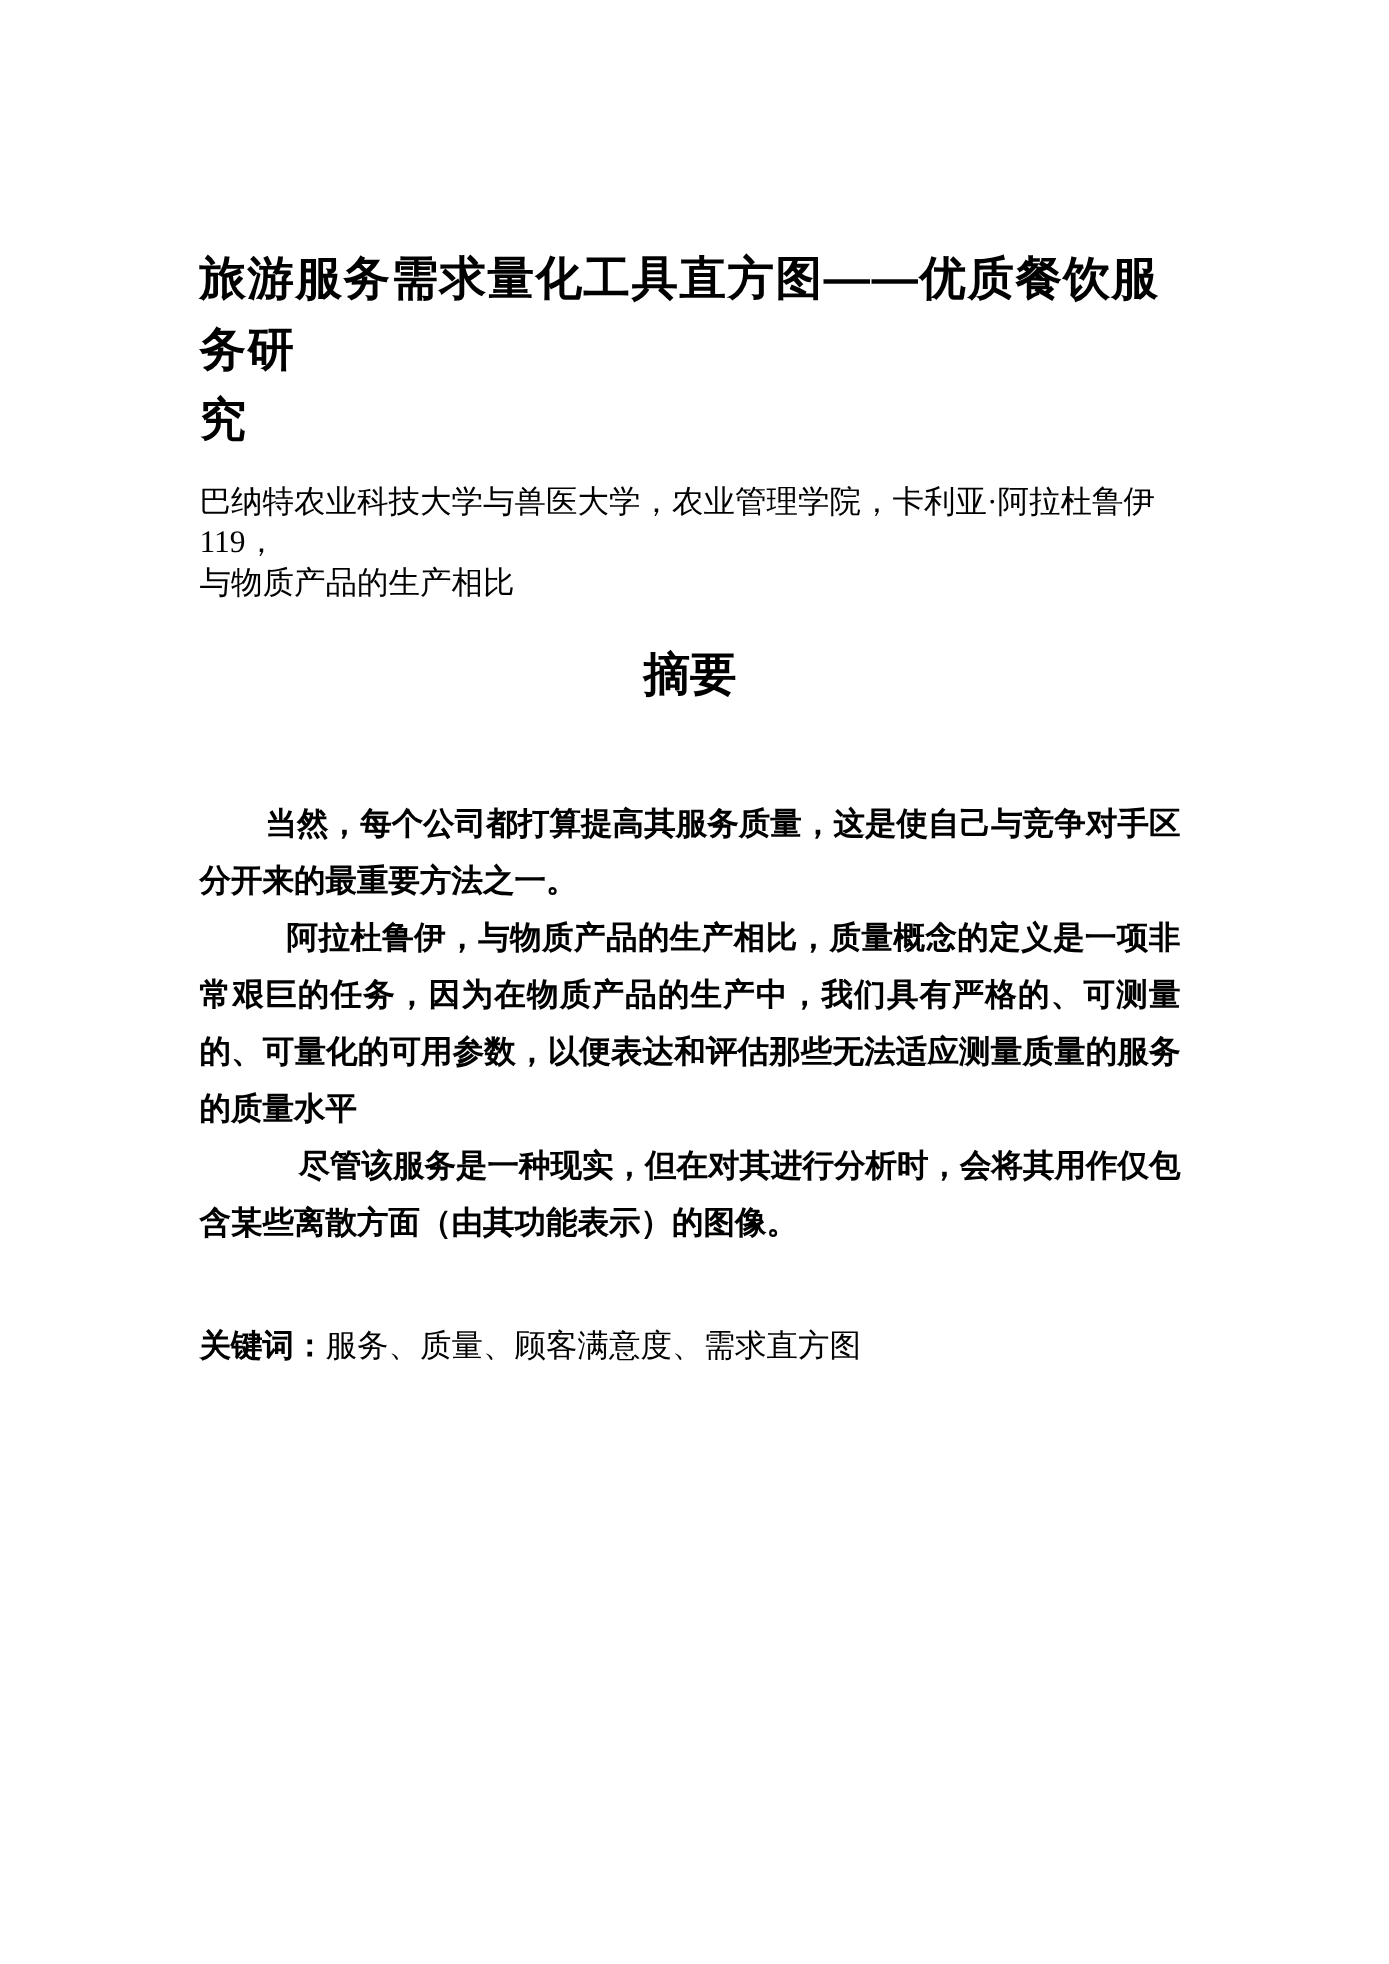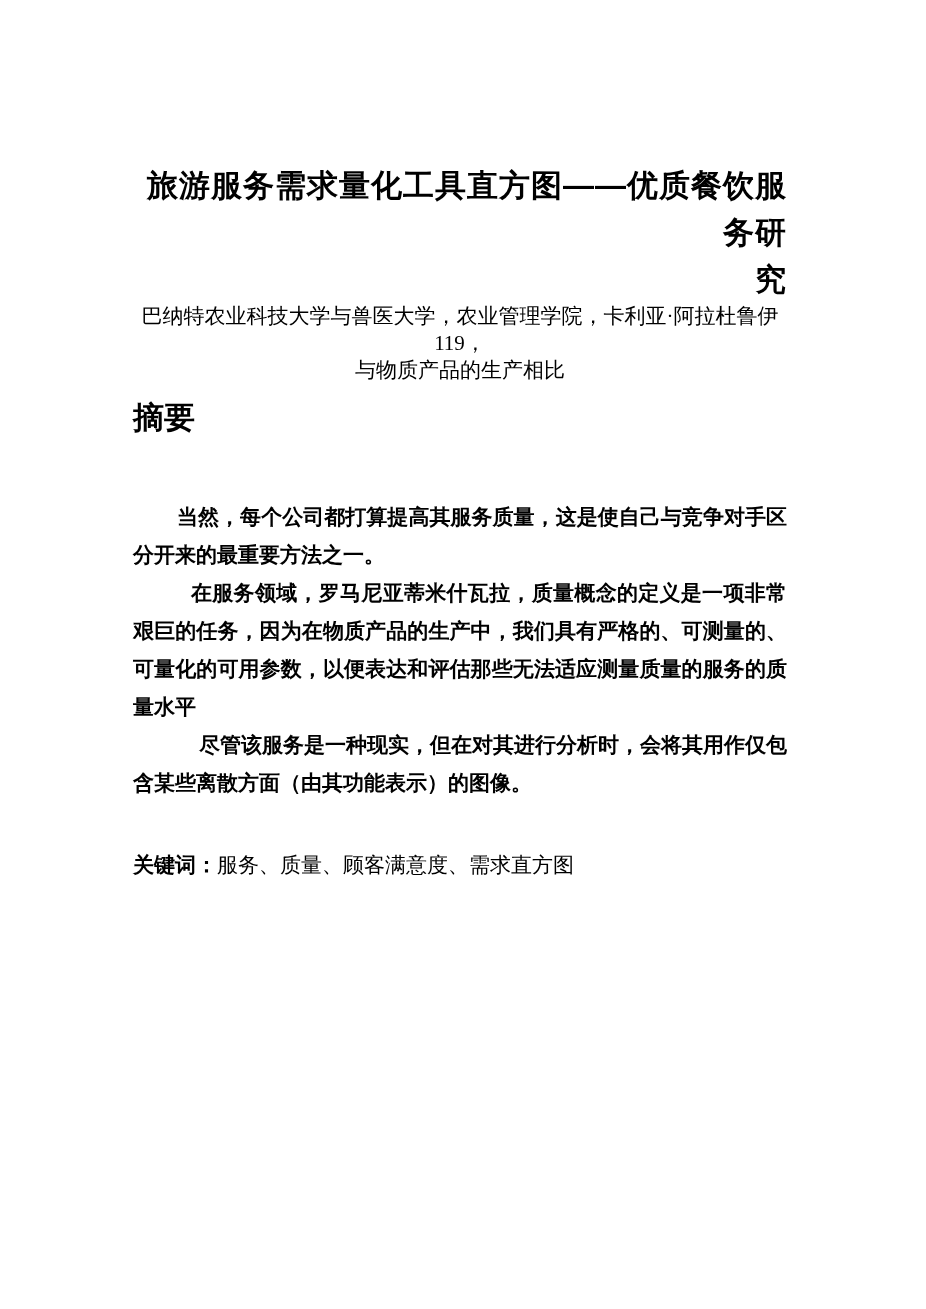--- a/index.html
+++ b/index.html
@@ -19,42 +19,43 @@
     height: 1309px;
     background: #ffffff;
     padding: 0 139px 0 133px;
   }
   .doc-title {
     margin-top: 162px;
     font-family: "Liberation Sans", sans-serif;
     font-weight: bold;
     font-size: 31px;
     line-height: 47px;
-    text-align: right;
+    text-align: left;
     letter-spacing: 1px;
   }
   .doc-title .title-line { display: block; }
   .authors {
     margin-top: 26px;
     font-size: 22px;
     line-height: 27px;
     text-align: center;
   }
   .affiliation {
+    margin-top: 18px;
     font-size: 21px;
     line-height: 27px;
-    text-align: center;
   }
   .affiliation .affil-line { display: block; }
   .abstract-heading {
-    margin-top: 16px;
+    margin-top: 30px;
     font-family: "Liberation Sans", sans-serif;
     font-weight: bold;
     font-size: 31px;
     line-height: 36px;
+    text-align: center;
   }
   .abstract-body {
     margin-top: 62px;
   }
   .abstract-body p {
     font-size: 21px;
     line-height: 38px;
     text-align: justify;
     text-justify: inter-character;
     word-break: break-all;
@@ -91,21 +92,21 @@
 
   <div class="affiliation">
     <span class="affil-line">巴纳特农业科技大学与兽医大学，农业管理学院，卡利亚·阿拉杜鲁伊 119，</span>
     <span class="affil-line">与物质产品的生产相比</span>
   </div>
 
   <h2 class="abstract-heading">摘要</h2>
 
   <div class="abstract-body">
     <p class="para-1">当然，每个公司都打算提高其服务质量，这是使自己与竞争对手区分开来的最重要方法之一。</p>
-    <p class="para-2">在服务领域，罗马尼亚蒂米什瓦拉，质量概念的定义是一项非常艰巨的任务，因为在物质产品的生产中，我们具有严格的、可测量的、可量化的可用参数，以便表达和评估那些无法适应测量质量的服务的质量水平</p>
+    <p class="para-2">阿拉杜鲁伊，与物质产品的生产相比，质量概念的定义是一项非常艰巨的任务，因为在物质产品的生产中，我们具有严格的、可测量的、可量化的可用参数，以便表达和评估那些无法适应测量质量的服务的质量水平</p>
     <p class="para-4">尽管该服务是一种现实，但在对其进行分析时，会将其用作仅包含某些离散方面（由其功能表示）的图像。</p>
   </div>
 
   <div class="keywords-line">
     <span class="keywords-label">关键词：</span><span class="keywords-text">服务、质量、顾客满意度、需求直方图</span>
   </div>
 
 </div>
 
 </body></html>

